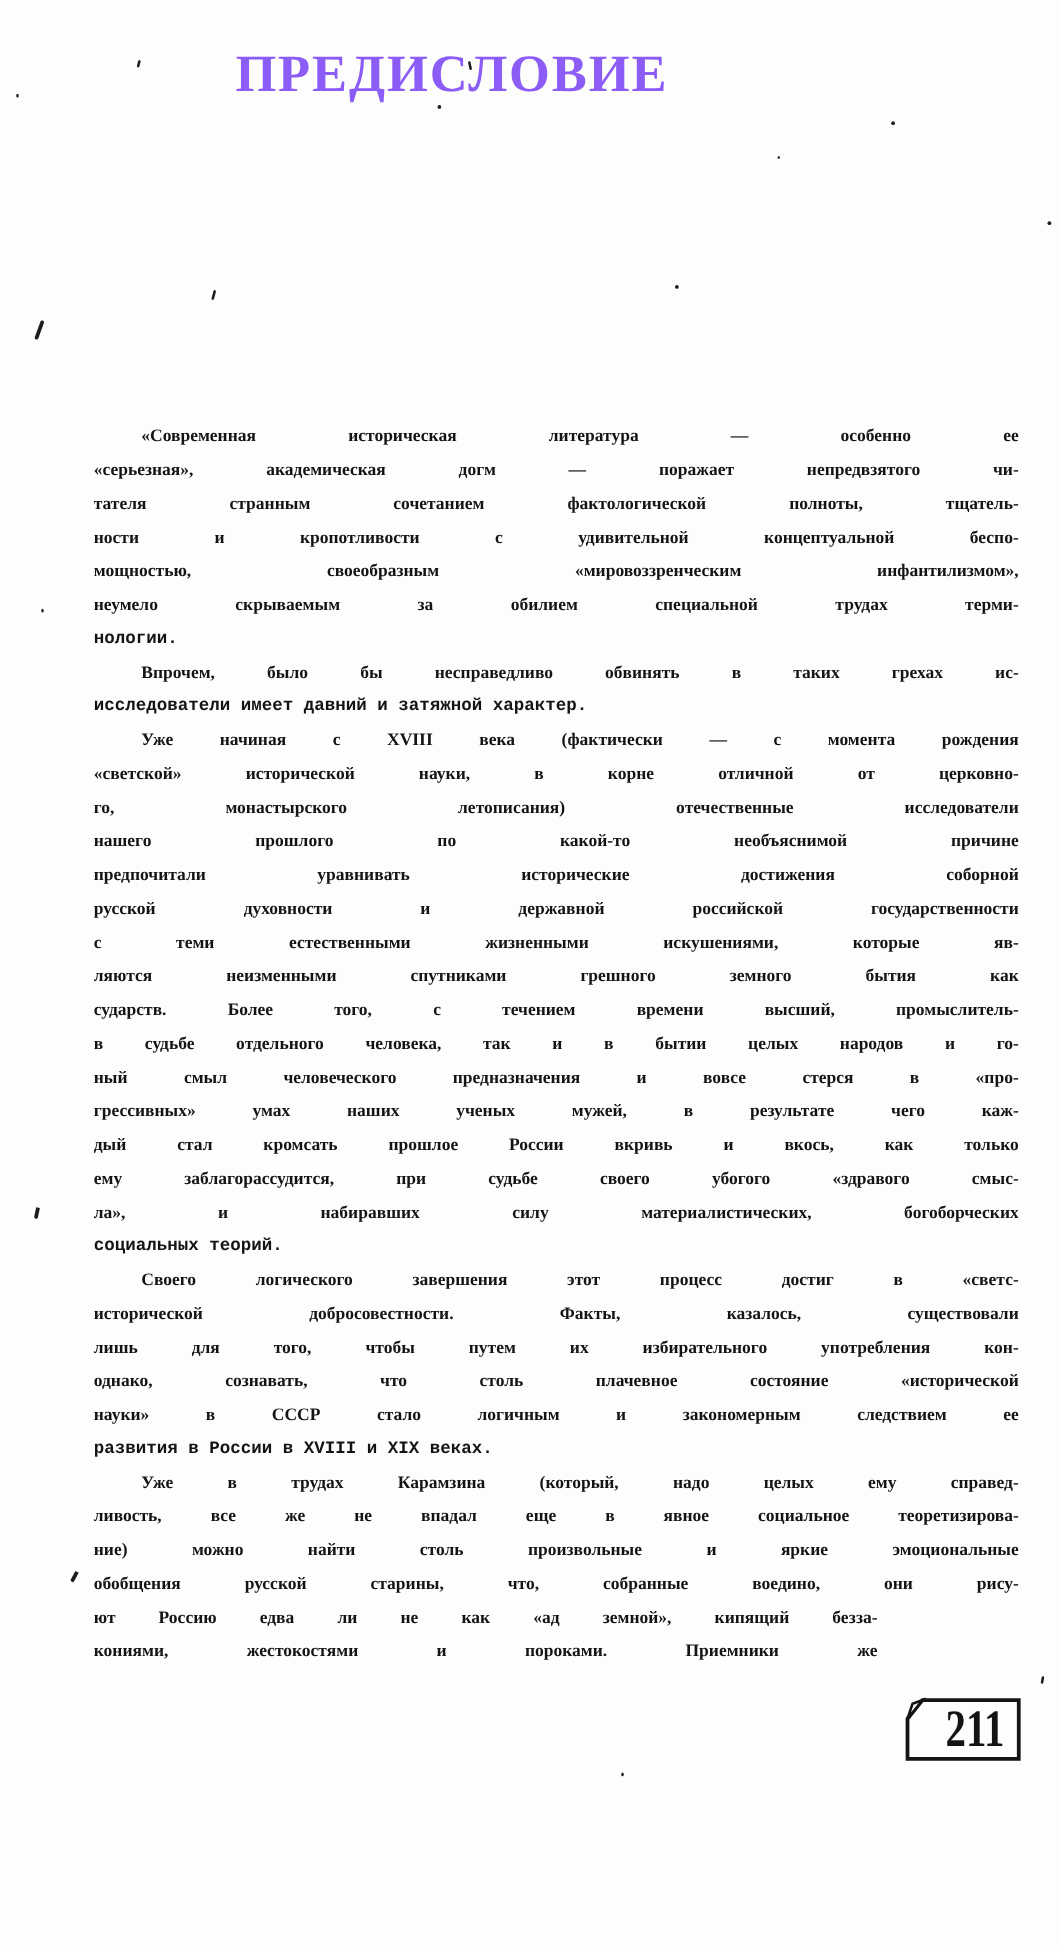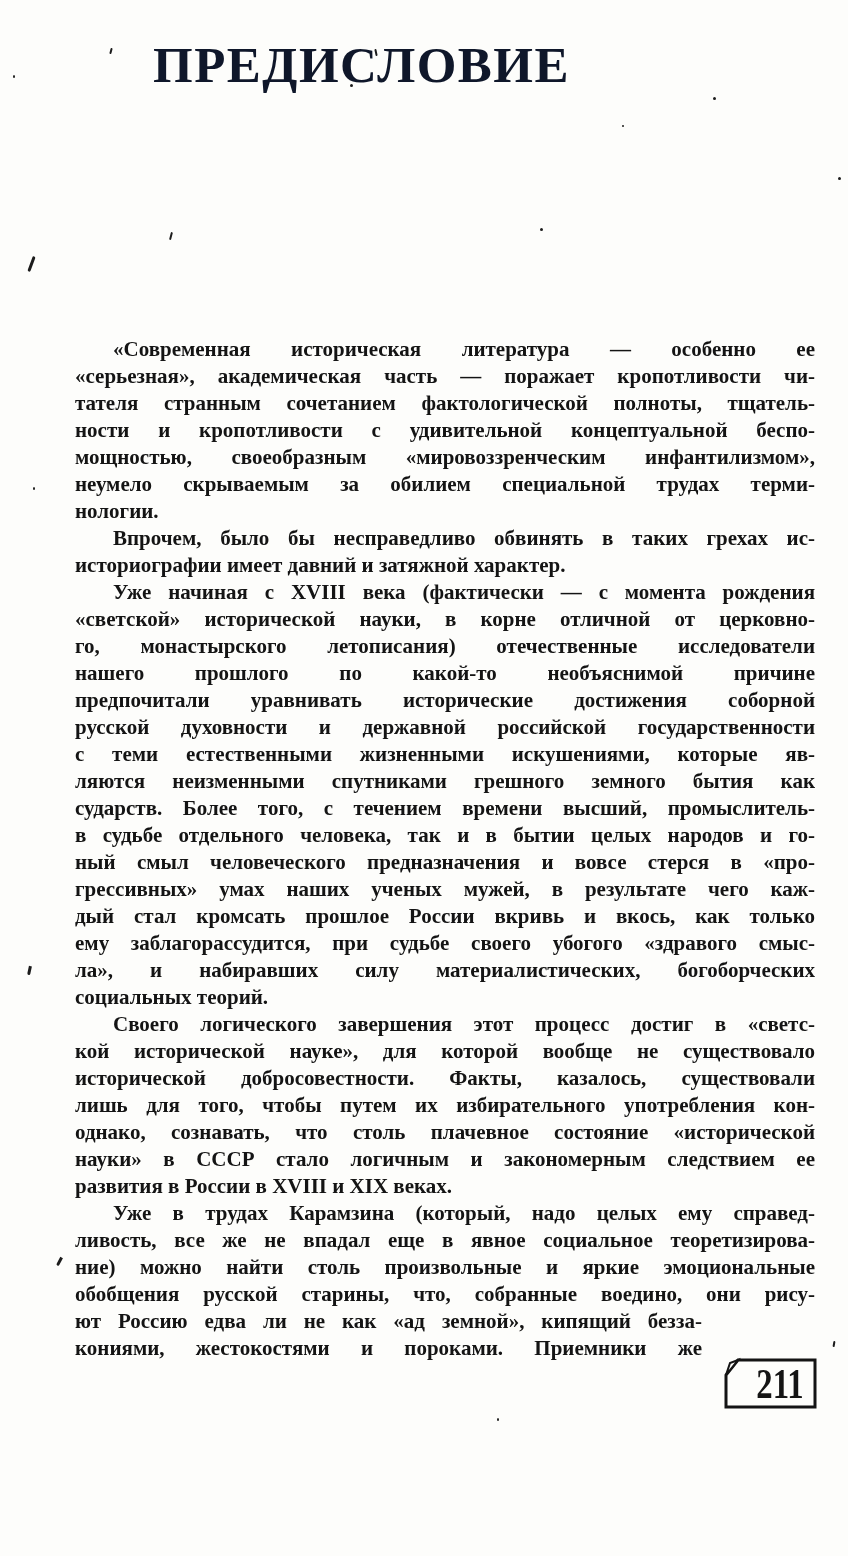--- a/index.html
+++ b/index.html
@@ -16,44 +16,44 @@
     color: #121212;
   }
   .title {
     position: absolute;
     top: 36px; left: 0;
     width: 675px;
     box-sizing: border-box;
     padding-left: 48px;           
     margin: 0;
     text-align: center;
-    font-size: 51px;
+    font-size: 42px;
     font-weight: bold;
     letter-spacing: 1.5px;
-    color: #0f172a;
+    color: #8b5cf6;
   }
   .text-block {
     position: absolute;
     left: 75px; top: 336px;
     width: 740px;
-    font-size: 21px;
+    font-size: 14px;
     font-weight: bold;            
     color: #141414;
   }
   .paragraph { margin: 0; padding: 0; }
   .line {
     height: 27px;
     line-height: 27px;
     overflow: hidden;
     text-align: justify;
     text-align-last: justify;
     white-space: normal;
   }
   .line.indent { padding-left: 38px; }
-  .line.flush-left { text-align-last: left; }
+  .line.flush-left { text-align-last: left; font-family: Liberation Mono, monospace; }
   .line.narrow { width: 627px; }  
 
   .page-number-box {
     position: absolute;
     left: 722px; top: 1357px;
     width: 96px; height: 54px;
   }
   .page-number-box svg { position: absolute; left: 0; top: 0; }
   .page-number {
     position: absolute;
@@ -83,30 +83,30 @@
 </head>
 <body>
 
 <div class="page">
 
   <h1 class="title">ПРЕДИСЛОВИЕ</h1>
 
   <div class="text-block">
       <div class="paragraph">
         <div class="line indent">«Современная историческая литература — особенно ее</div>
-        <div class="line">«серьезная», академическая часть — поражает кропотливости чи-</div>
+        <div class="line">«серьезная», академическая догм — поражает непредвзятого чи-</div>
         <div class="line">тателя странным сочетанием фактологической полноты, тщатель-</div>
         <div class="line">ности и кропотливости с удивительной концептуальной беспо-</div>
         <div class="line">мощностью, своеобразным «мировоззренческим инфантилизмом»,</div>
         <div class="line">неумело скрываемым за обилием специальной трудах терми-</div>
         <div class="line flush-left">нологии.</div>
       </div>
       <div class="paragraph">
         <div class="line indent">Впрочем, было бы несправедливо обвинять в таких грехах ис-</div>
-        <div class="line flush-left">историографии имеет давний и затяжной характер.</div>
+        <div class="line flush-left">исследователи имеет давний и затяжной характер.</div>
       </div>
       <div class="paragraph">
         <div class="line indent">Уже начиная с XVIII века (фактически — с момента рождения</div>
         <div class="line">«светской» исторической науки, в корне отличной от церковно-</div>
         <div class="line">го, монастырского летописания) отечественные исследователи</div>
         <div class="line">нашего прошлого по какой-то необъяснимой причине</div>
         <div class="line">предпочитали уравнивать исторические достижения соборной</div>
         <div class="line">русской духовности и державной российской государственности</div>
         <div class="line">с теми естественными жизненными искушениями, которые яв-</div>
         <div class="line">ляются неизменными спутниками грешного земного бытия как</div>
@@ -114,21 +114,20 @@
         <div class="line">в судьбе отдельного человека, так и в бытии целых народов и го-</div>
         <div class="line">ный смыл человеческого предназначения и вовсе стерся в «про-</div>
         <div class="line">грессивных» умах наших ученых мужей, в результате чего каж-</div>
         <div class="line">дый стал кромсать прошлое России вкривь и вкось, как только</div>
         <div class="line">ему заблагорассудится, при судьбе своего убогого «здравого смыс-</div>
         <div class="line">ла», и набиравших силу материалистических, богоборческих</div>
         <div class="line flush-left">социальных теорий.</div>
       </div>
       <div class="paragraph">
         <div class="line indent">Своего логического завершения этот процесс достиг в «светс-</div>
-        <div class="line">кой исторической науке», для которой вообще не существовало</div>
         <div class="line">исторической добросовестности. Факты, казалось, существовали</div>
         <div class="line">лишь для того, чтобы путем их избирательного употребления кон-</div>
         <div class="line">однако, сознавать, что столь плачевное состояние «исторической</div>
         <div class="line">науки» в СССР стало логичным и закономерным следствием ее</div>
         <div class="line flush-left">развития в России в XVIII и XIX веках.</div>
       </div>
       <div class="paragraph">
         <div class="line indent">Уже в трудах Карамзина (который, надо целых ему справед-</div>
         <div class="line">ливость, все же не впадал еще в явное социальное теоретизирова-</div>
         <div class="line">ние) можно найти столь произвольные и яркие эмоциональные</div>

